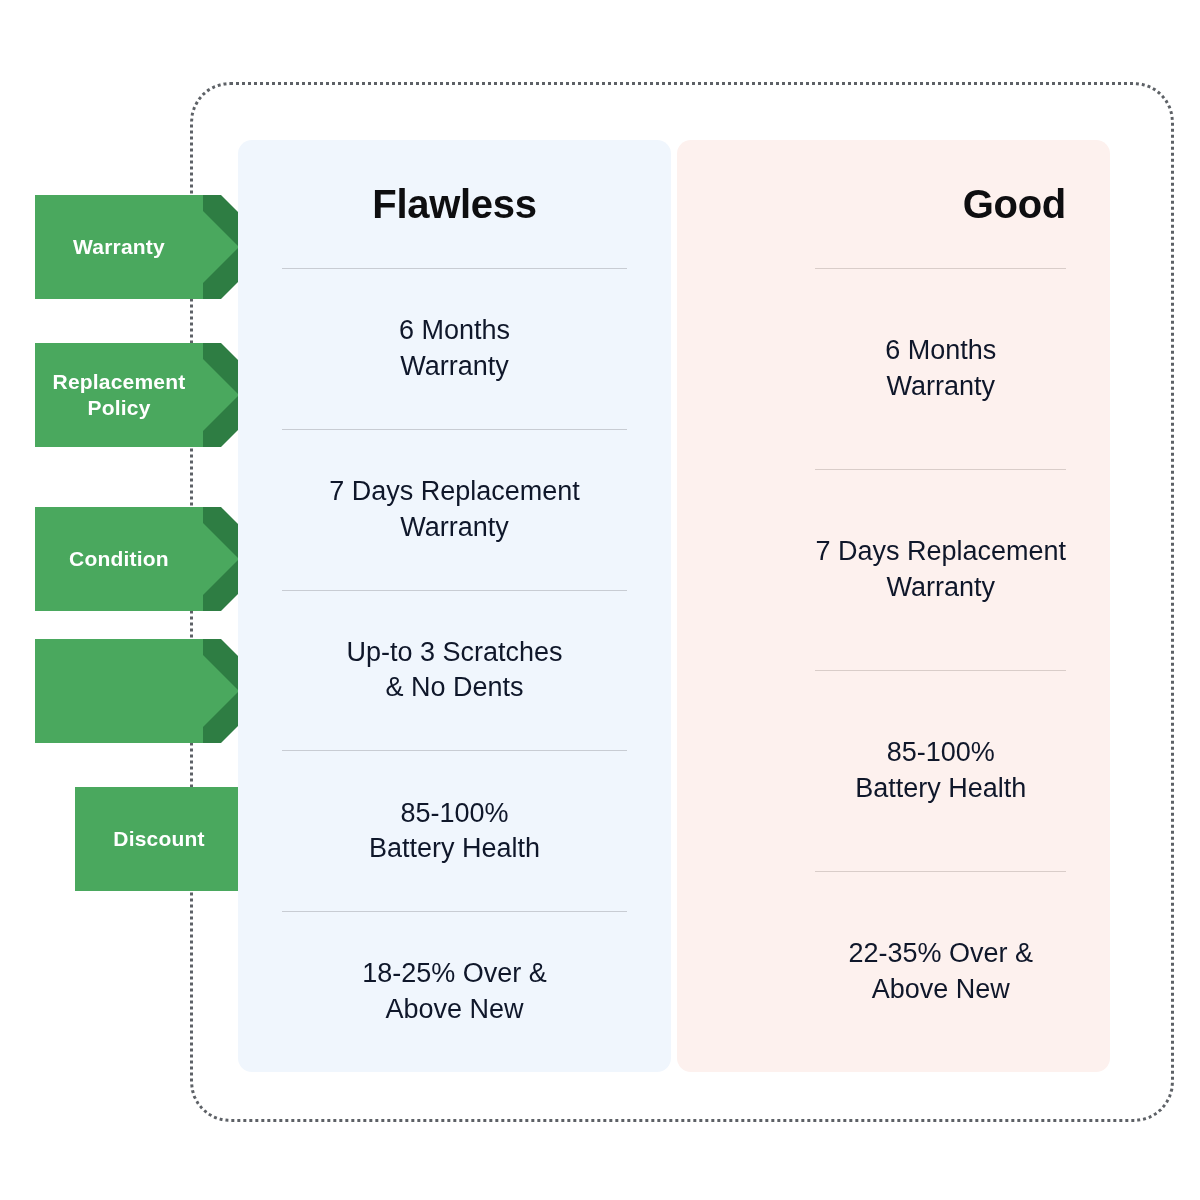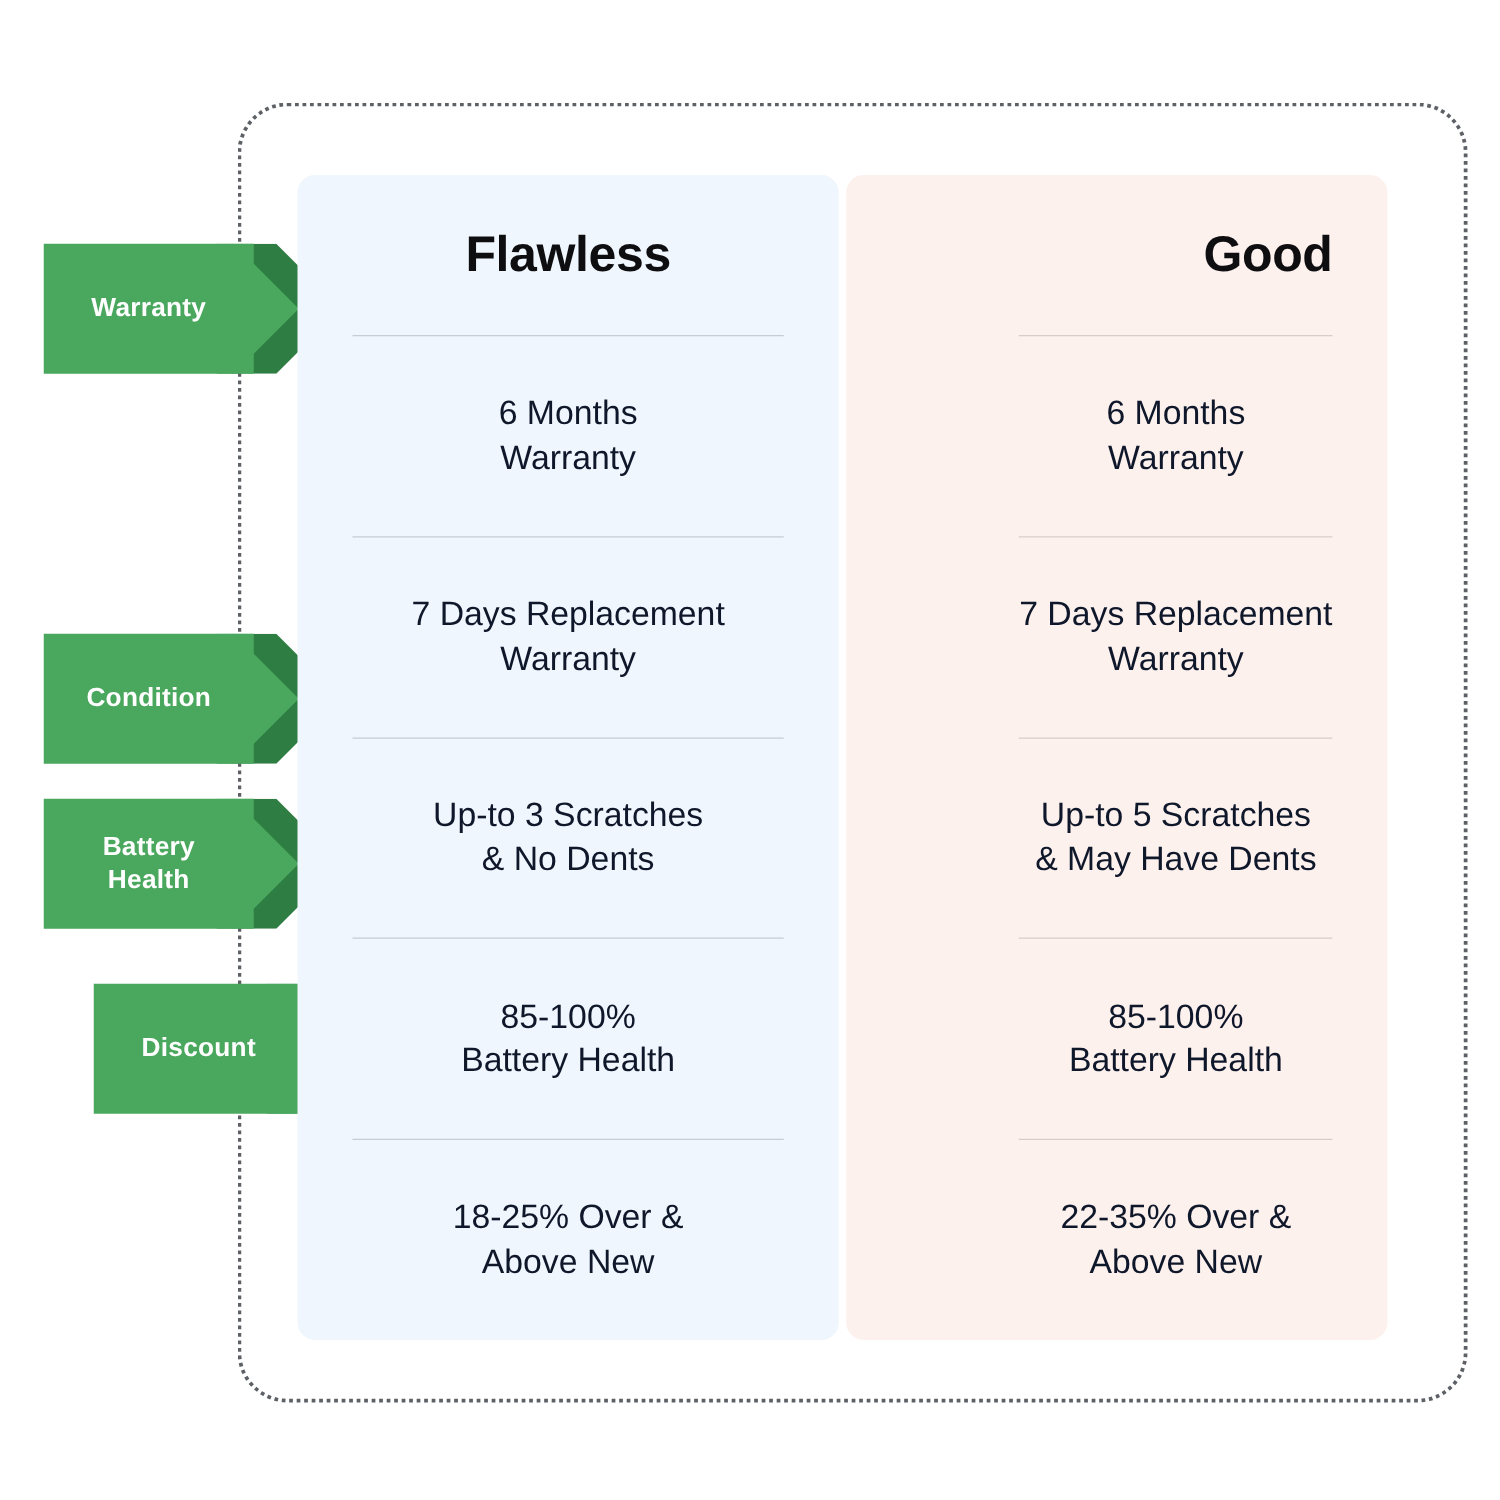--- a/index.html
+++ b/index.html
@@ -180,49 +180,60 @@
           <polygon points="0,0 48,0 100,52 48,104 0,104 52,52" fill="#2e7d43"></polygon>
         </svg>
         <div class="body"></div>
         <svg class="nose" viewBox="0 0 54 104" preserveAspectRatio="none">
           <polygon points="0,0 2,0 54,52 2,104 0,104" fill="#4aa85e"></polygon>
         </svg>
         <div class="arrow-label">Warranty</div>
       </div>
     </div>
 
-
-    <div class="label-slot s2">
-      <div class="arrow">
-        <svg class="chev-back" viewBox="0 0 100 104" preserveAspectRatio="none">
-          <polygon points="0,0 48,0 100,52 48,104 0,104 52,52" fill="#2e7d43"></polygon>
-        </svg>
-        <div class="body"></div>
-        <svg class="nose" viewBox="0 0 54 104" preserveAspectRatio="none">
-          <polygon points="0,0 2,0 54,52 2,104 0,104" fill="#4aa85e"></polygon>
-        </svg>
-        <div class="arrow-label">Condition</div>
-      </div>
-    </div>
-
-    <div class="label-slot s3">
+    <div class="label-slot s1">
       <div class="arrow">
         <svg class="chev-back" viewBox="0 0 100 104" preserveAspectRatio="none">
           <polygon points="0,0 48,0 100,52 48,104 0,104 52,52" fill="#2e7d43"></polygon>
         </svg>
         <div class="body"></div>
         <svg class="nose" viewBox="0 0 54 104" preserveAspectRatio="none">
           <polygon points="0,0 2,0 54,52 2,104 0,104" fill="#4aa85e"></polygon>
         </svg>
         <div class="arrow-label">
           <span>
-            <span>Battery</span><br>
-            <span>Health</span>
-          </span>
-        </div>
+            <span>Replacement</span><br>
+            <span>Policy</span>
+          </span>
+        </div>
+      </div>
+    </div>
+
+    <div class="label-slot s2">
+      <div class="arrow">
+        <svg class="chev-back" viewBox="0 0 100 104" preserveAspectRatio="none">
+          <polygon points="0,0 48,0 100,52 48,104 0,104 52,52" fill="#2e7d43"></polygon>
+        </svg>
+        <div class="body"></div>
+        <svg class="nose" viewBox="0 0 54 104" preserveAspectRatio="none">
+          <polygon points="0,0 2,0 54,52 2,104 0,104" fill="#4aa85e"></polygon>
+        </svg>
+        <div class="arrow-label">Condition</div>
+      </div>
+    </div>
+
+    <div class="label-slot s3">
+      <div class="arrow">
+        <svg class="chev-back" viewBox="0 0 100 104" preserveAspectRatio="none">
+          <polygon points="0,0 48,0 100,52 48,104 0,104 52,52" fill="#2e7d43"></polygon>
+        </svg>
+        <div class="body"></div>
+        <svg class="nose" viewBox="0 0 54 104" preserveAspectRatio="none">
+          <polygon points="0,0 2,0 54,52 2,104 0,104" fill="#4aa85e"></polygon>
+        </svg>
       </div>
     </div>
 
     <div class="label-slot s4">
       <div class="arrow">
         <svg class="chev-back" viewBox="0 0 100 104" preserveAspectRatio="none">
           <polygon points="0,0 48,0 100,52 48,104 0,104 52,52" fill="#2e7d43"></polygon>
         </svg>
         <div class="body"></div>
         <svg class="nose" viewBox="0 0 54 104" preserveAspectRatio="none">
@@ -282,26 +293,20 @@
           </span>
         </div>
         <div class="cell">
           <span class="cell-text">
             <span>7 Days Replacement</span><br>
             <span>Warranty</span>
           </span>
         </div>
         <div class="cell">
           <span class="cell-text">
-            <span>Up-to 5 Scratches</span><br>
-            <span>&amp; May Have Dents</span>
-          </span>
-        </div>
-        <div class="cell">
-          <span class="cell-text">
             <span>85-100%</span><br>
             <span>Battery Health</span>
           </span>
         </div>
         <div class="cell">
           <span class="cell-text">
             <span>22-35% Over &amp;</span><br>
             <span>Above New</span>
           </span>
         </div>

